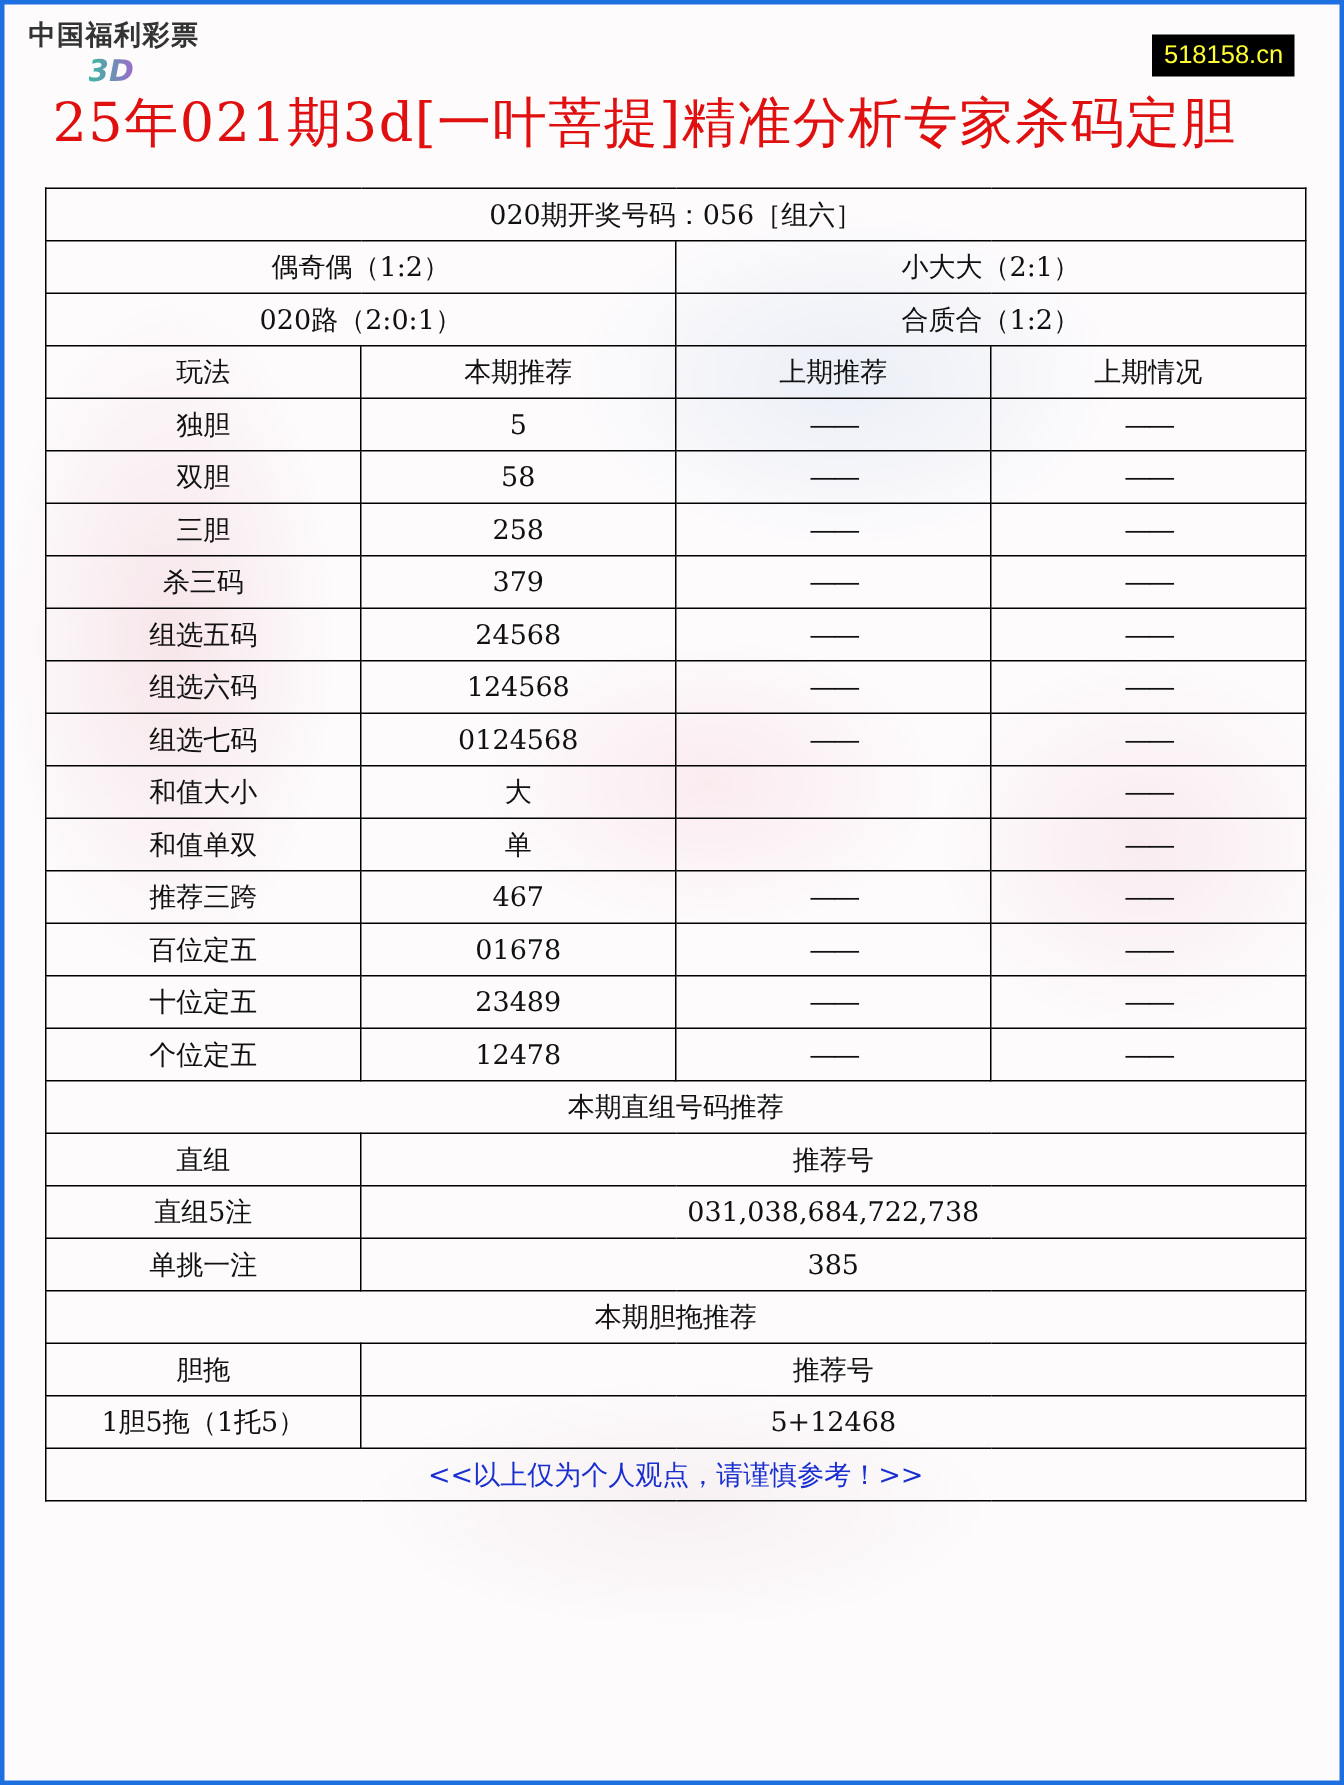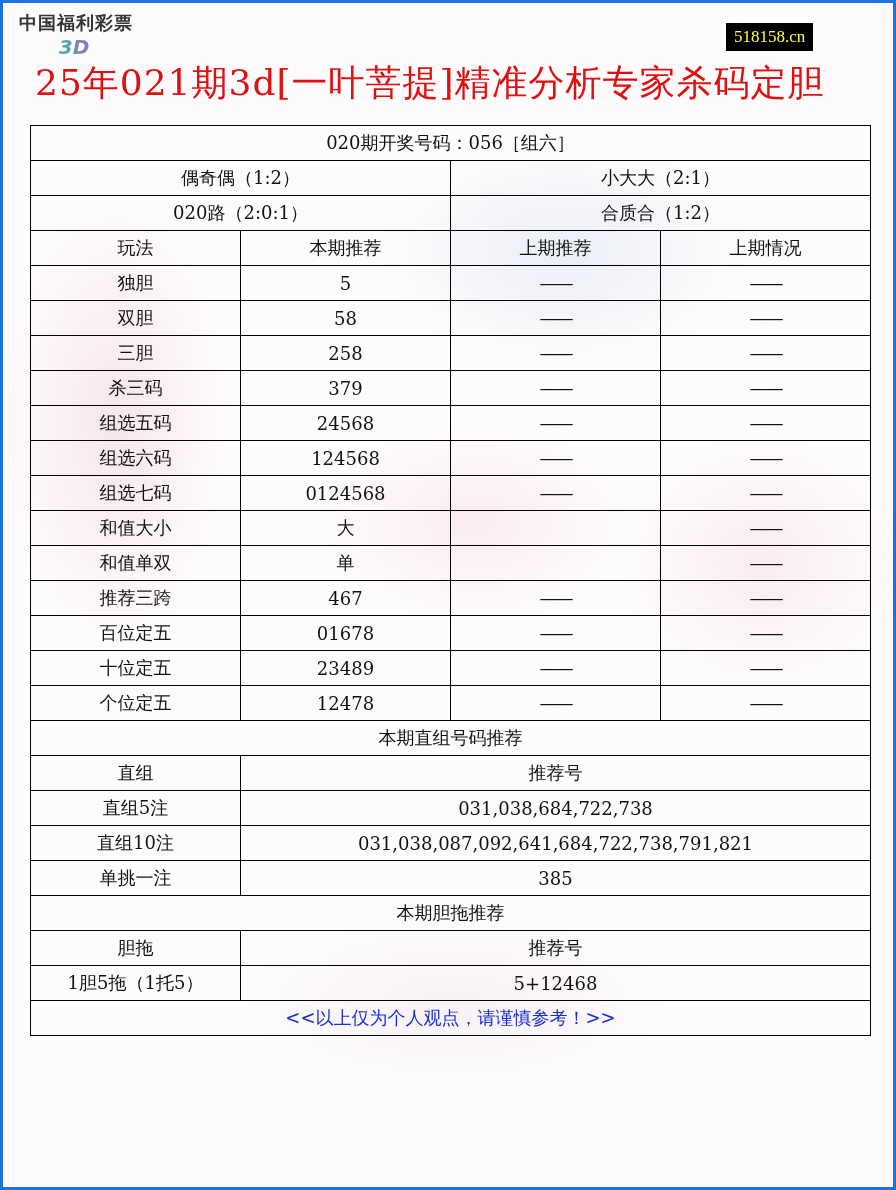--- a/index.html
+++ b/index.html
@@ -29,23 +29,23 @@
     margin-left: 6px; font-family: "DejaVu Sans", sans-serif;
     font-size: 18px; font-weight: bold; color: #333; letter-spacing: 1px;
   }
   .logo-3d {
     margin-left: 2px; font-family: "DejaVu Sans", sans-serif;
     font-size: 20px; font-style: italic; font-weight: bold;
     background: linear-gradient(90deg, #3bb8a0, #9a6cc8);
     -webkit-background-clip: text; background-clip: text; color: transparent; text-align: center;
   }
   .site-badge {
-    position: absolute; left: 723px; top: 20px;
+    position: absolute; left: 765px; top: 20px;
     background: #000; color: #ffff33;
-    font-family: Liberation Serif, serif; font-size: 17px;
+    font-family: Liberation Sans, sans-serif; font-size: 17px;
     padding: 3px 8px; line-height: 22px;
   }
   .title {
     position: absolute; left: 32px; top: 55px;
     color: #e01010; font-size: 36px; line-height: 50px;
     letter-spacing: 1px; white-space: nowrap;
   }
   table.main {
     position: absolute; left: 30px; top: 125px;
     width: 841px; border-collapse: collapse;
@@ -190,24 +190,20 @@
       </tr>
       <tr>
         <td>直组</td>
         <td colspan="3">推荐号</td>
       </tr>
       <tr>
         <td>直组5注</td>
         <td colspan="3">031,038,684,722,738</td>
       </tr>
       <tr>
-        <td>直组10注</td>
-        <td colspan="3">031,038,087,092,641,684,722,738,791,821</td>
-      </tr>
-      <tr>
         <td>单挑一注</td>
         <td colspan="3">385</td>
       </tr>
       <tr>
         <td colspan="4">本期胆拖推荐</td>
       </tr>
       <tr>
         <td>胆拖</td>
         <td colspan="3">推荐号</td>
       </tr>

